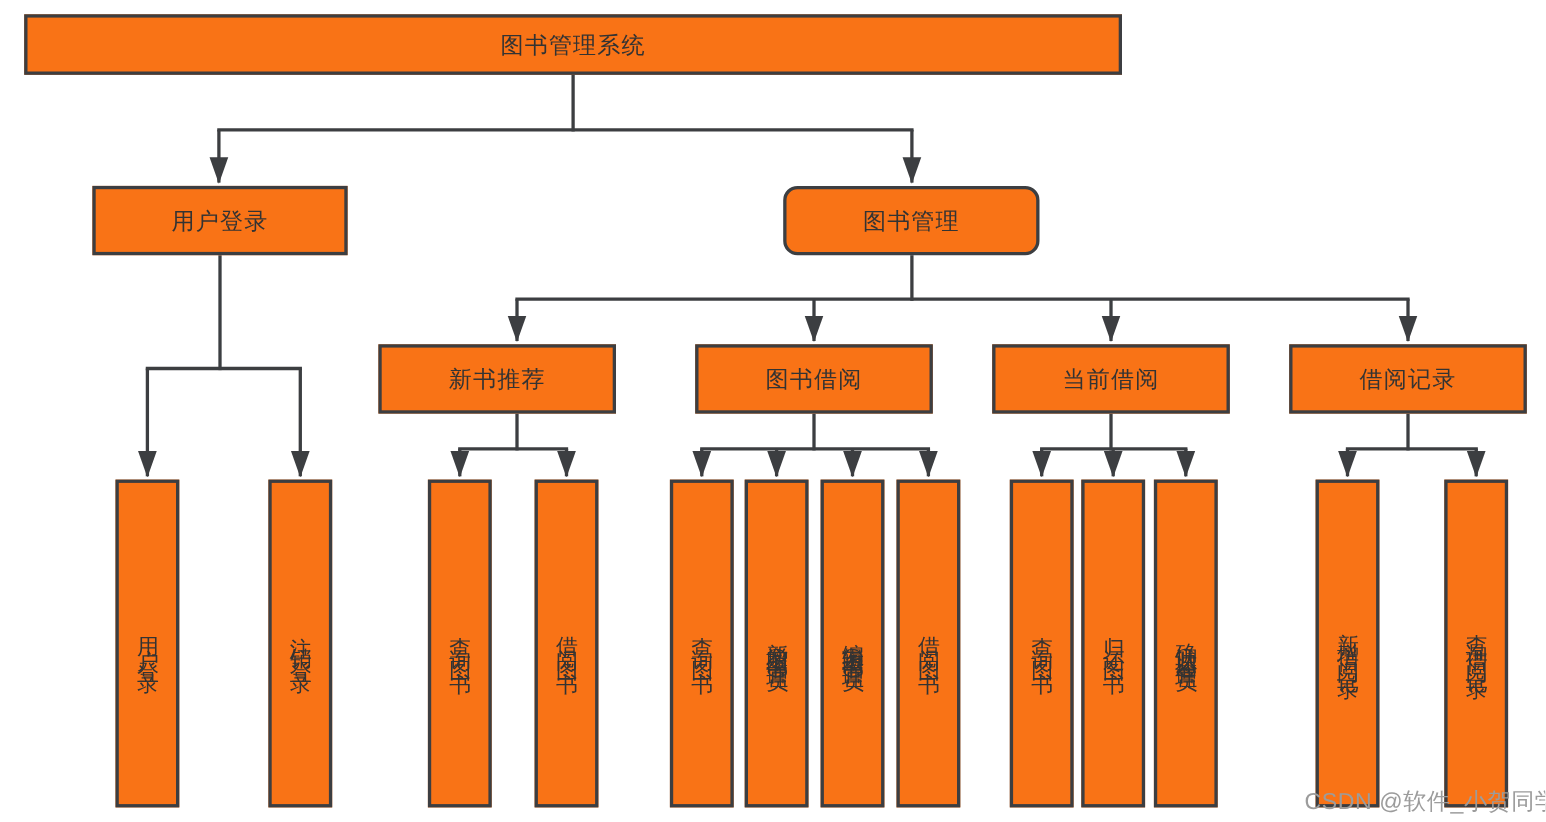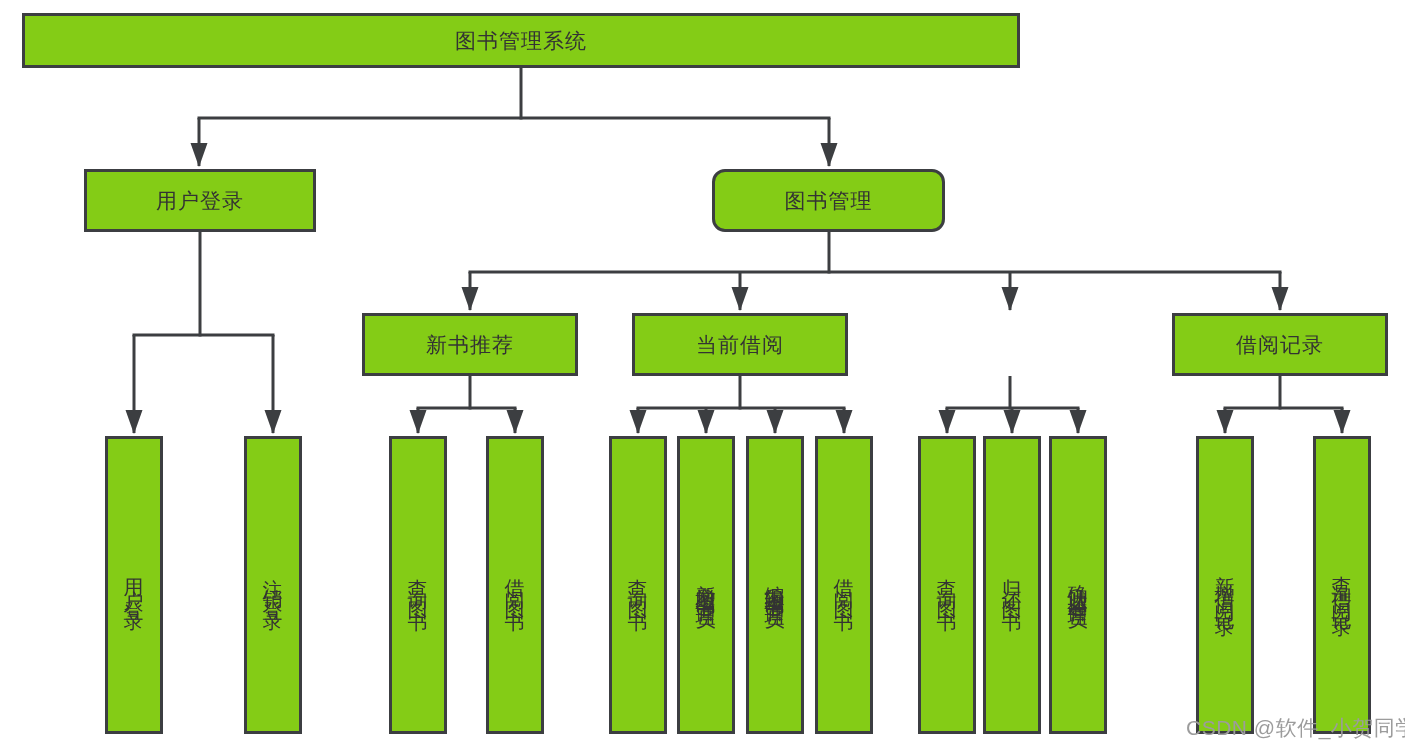--- a/index.html
+++ b/index.html
@@ -2,21 +2,21 @@
 <html><head>
 <meta charset="utf-8">
 <style>
   html,body { margin:0; padding:0; background:#ffffff; }
   .canvas {
     position:relative; width:1405px; height:747px; background:#ffffff;
     font-family:"Liberation Sans","DejaVu Sans",sans-serif; overflow:hidden;
   }
   .connectors { position:absolute; left:0; top:0; width:1405px; height:747px; pointer-events:none; }
   .node {
-    position:absolute; box-sizing:border-box; background:#84cc16;
+    position:absolute; box-sizing:border-box; background:#f97316;
     border:3px solid #3c3e41; color:#333333;
     display:flex; align-items:center; justify-content:center;
     font-size:21px; letter-spacing:1px; white-space:nowrap;font-family:Liberation Serif, serif;
   }
   .leaf span {
     writing-mode:vertical-rl; text-orientation:upright;
     letter-spacing:0.55em; font-size:20px; line-height:1;
   }
   .leaf.len6 span { letter-spacing:0.42em; }
   .leaf.len9 span { letter-spacing:0.18em; font-size:20px; }
@@ -78,22 +78,23 @@
       <line x1="1225" y1="408" x2="1225" y2="433" marker-end="url(#arrow)"></line>
       <line x1="1342" y1="408" x2="1342" y2="433" marker-end="url(#arrow)"></line>
     </g>
   </svg>
 
   <div class="node" style="left:22px; top:13px; width:998px; height:55px;">图书管理系统</div>
 
   <div class="node" style="left:84px; top:169px; width:232px; height:63px;">用户登录</div>
   <div class="node" style="left:712px; top:169px; width:233px; height:63px;border-radius:13px;">图书管理</div>
 
-  <div class="node" style="left:362px; top:313px; width:216px; height:63px;">新书推荐</div>
-  <div class="node" style="left:632px; top:313px; width:216px; height:63px;">当前借阅</div>
+  <div class="node" style="left:344px; top:313px; width:216px; height:63px;">新书推荐</div>
+  <div class="node" style="left:632px; top:313px; width:216px; height:63px;">图书借阅</div>
+  <div class="node" style="left:902px; top:313px; width:216px; height:63px;">当前借阅</div>
   <div class="node" style="left:1172px; top:313px; width:216px; height:63px;">借阅记录</div>
 
   <div class="node leaf" style="left:105px; top:436px; width:58px; height:298px;">
     <span>用户登录</span>
     </div>
   <div class="node leaf" style="left:244px; top:436px; width:58px; height:298px;">
     <span>注销登录</span>
     </div>
 
   <div class="node leaf" style="left:389px; top:436px; width:58px; height:298px;">

